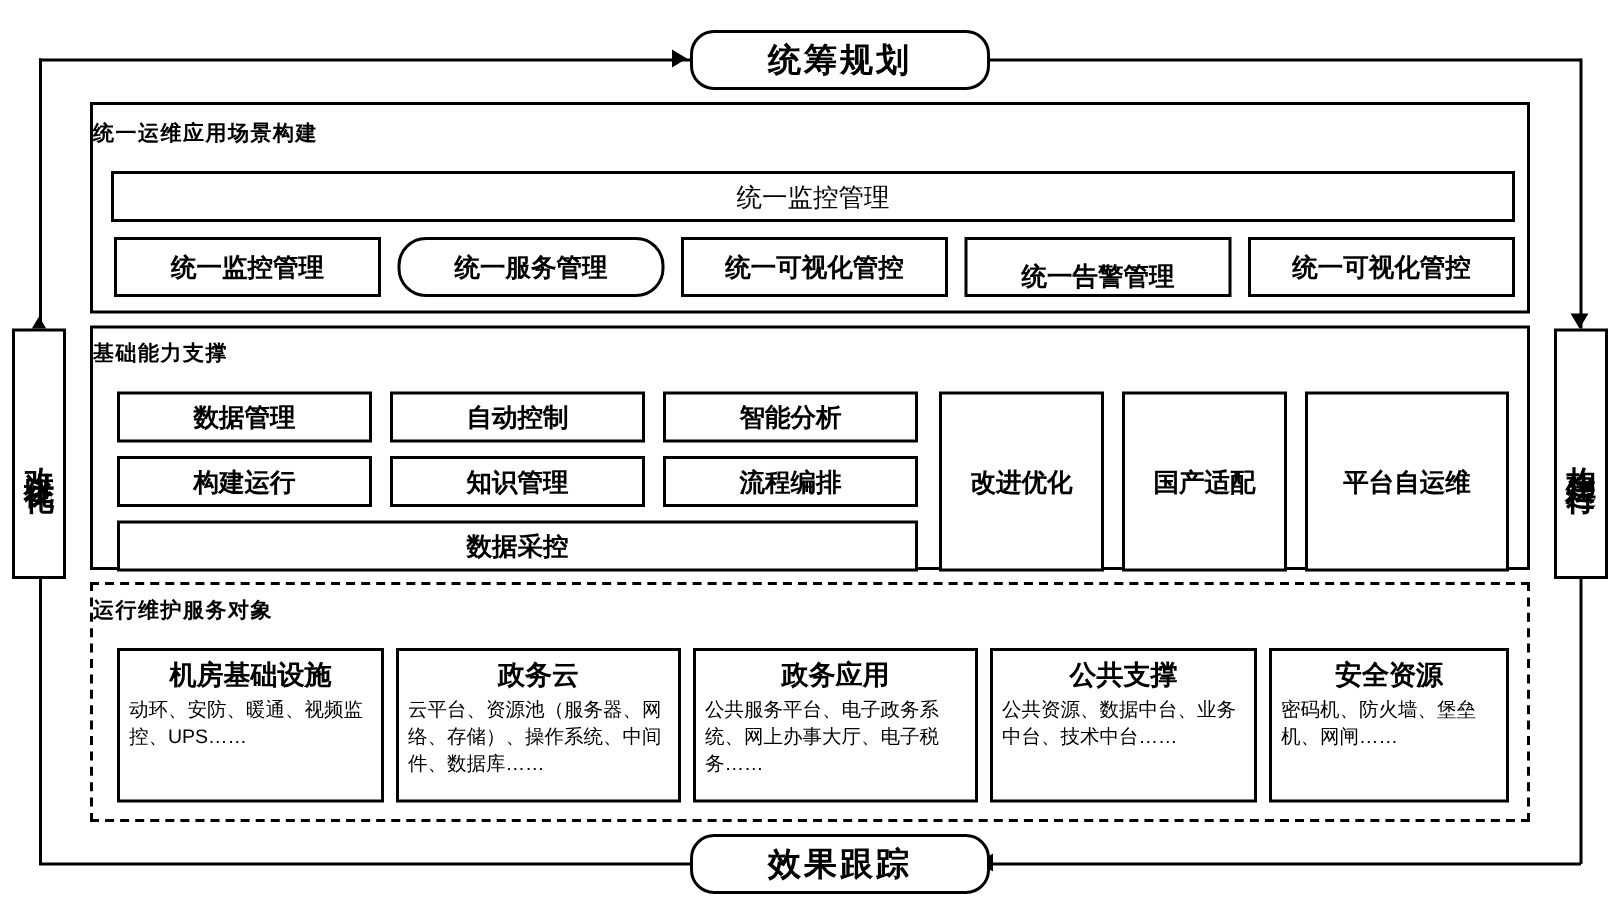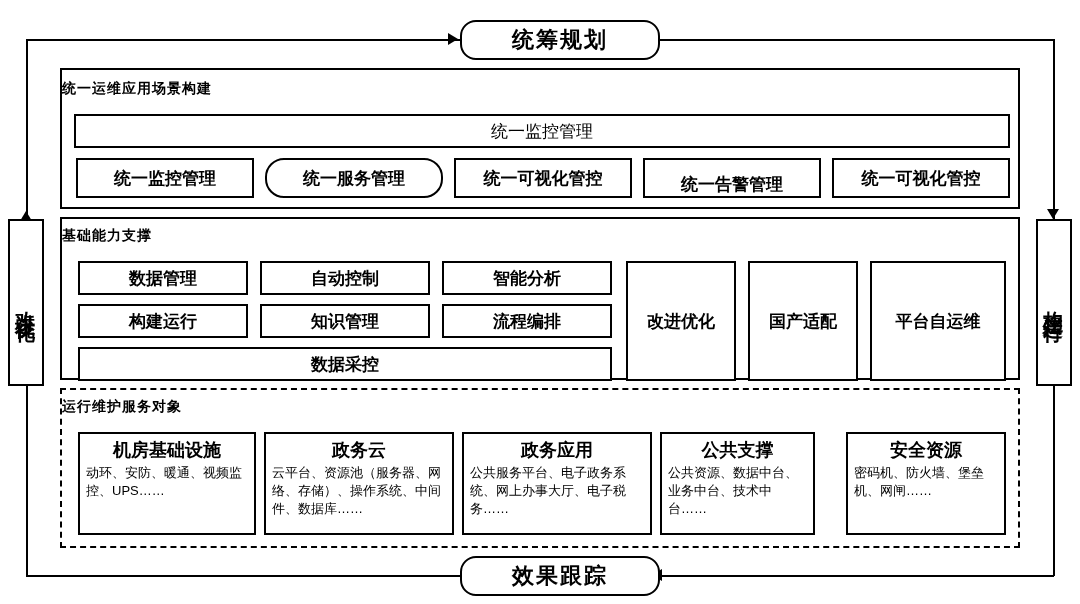--- a/index.html
+++ b/index.html
@@ -126,21 +126,21 @@
     border: 2px solid #000;
     background: #fff;
     padding: 4px 6px 2px 6px;
     display: flex;
     flex-direction: column;
     align-items: center;
   }
   #obj-0 { left: 16px; width: 178px; }
   #obj-1 { left: 202px; width: 190px; }
   #obj-2 { left: 400px; width: 190px; }
-  #obj-3 { left: 598px; width: 155px; }
+  #obj-3 { left: 598px; width: 178px; }
   #obj-4 { left: 784px; width: 160px; }
 
   .obj-title {
     font-size: 18px;
     font-weight: bold;
     line-height: 24px;
     margin-bottom: 2px;
   }
   .obj-desc {
     font-size: 13px;

